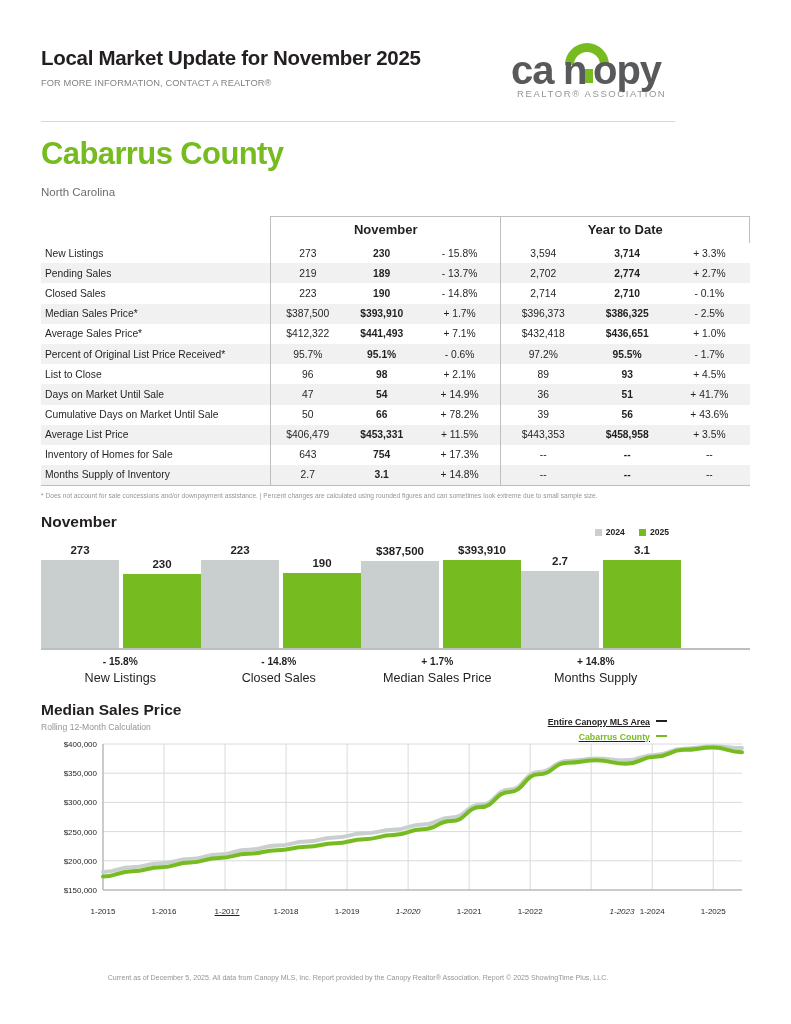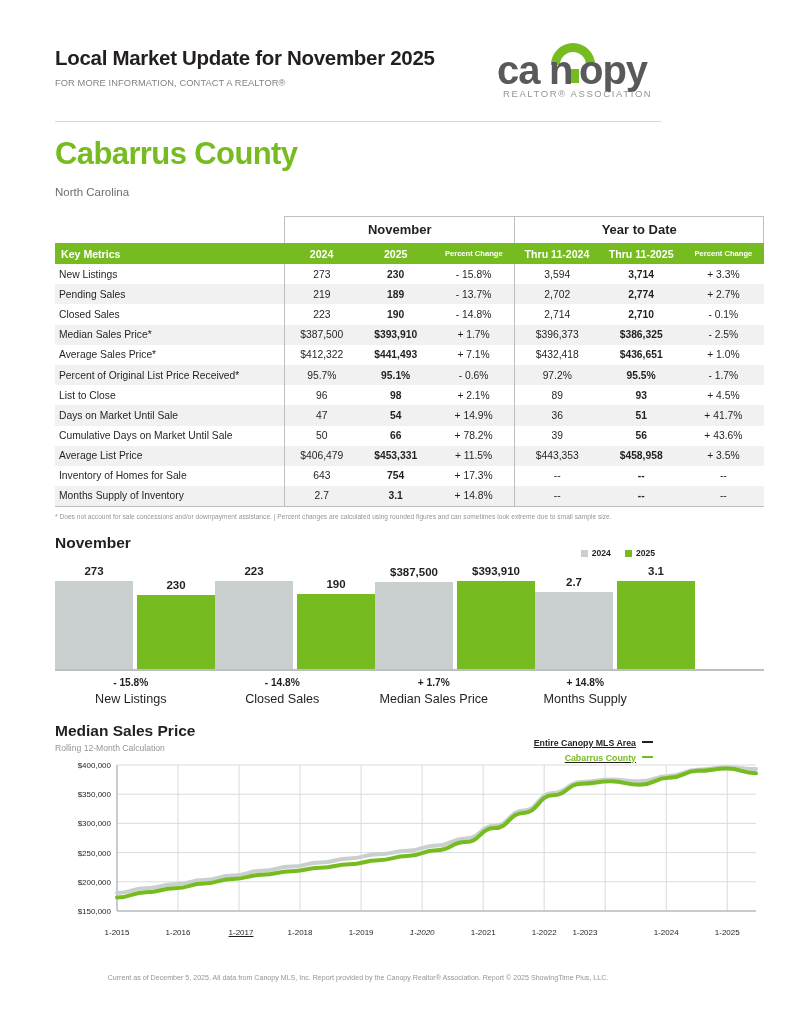--- a/index.html
+++ b/index.html
@@ -3,21 +3,21 @@
 <meta charset="utf-8">
 <style>
   * { box-sizing: border-box; margin: 0; padding: 0; }
   html, body {
     width: 791px; height: 1024px;
     background: #ffffff;
     font-family: "Liberation Sans", sans-serif;
     color: #231f20;
     overflow: hidden;
   }
-  .page { position: relative; width: 716px; height: 1024px; padding: 0 55px; border-radius: 27px; }
+  .page { position: relative; width: 716px; height: 1024px; padding: 0 41px; border-radius: 27px; }
 
   
   .header { display: flex; justify-content: space-between; align-items: flex-start; padding-top: 46px; }
   .hdr-title { font-size: 20.5px; font-weight: bold; letter-spacing: -0.3px; color: #231f20; }
   .hdr-sub { font-size: 9.3px; color: #808285; letter-spacing: 0.1px; line-height: 14px; margin-top: 6px; }
   .hdr-sub div:nth-child(2) { padding-left: 3px; }
 
   
   .logo { width: 170px; height: 62px; position: relative; margin-top: -4px; }
   .logo svg { display: block; }
@@ -132,29 +132,20 @@
           <col class="cp">
         <col class="cy">
           <col class="cy">
           <col class="cyp">
       </colgroup>
       <thead>
         <tr class="grp-head">
           <td class="blank"></td>
           <td class="grp" colspan="3">November</td>
           <td class="grp" colspan="3">Year to Date</td>
-        </tr>
-        <tr class="col-head">
-          <td class="k">Key Metrics</td>
-          <td class="y">2024</td>
-          <td class="y">2025</td>
-          <td class="pc">Percent Change</td>
-          <td class="y">Thru 11-2024</td>
-          <td class="y">Thru 11-2025</td>
-          <td class="pc">Percent Change</td>
         </tr>
       </thead>
       <tbody>
         <tr>
             <td class="metric">New Listings</td>
             <td class="num sep-l">273</td>
             <td class="cur">230</td>
             <td class="pct">- 15.8%</td>
             <td class="num sep-l">3,594</td>
             <td class="cur">3,714</td>
@@ -373,20 +364,20 @@
       </div>
     <div class="xaxis" id="xaxis">
         <div class="xtick" style="left: 62px;">1-2015</div>
         <div class="xtick" style="left: 123.025px;">1-2016</div>
         <div class="xtick" style="left: 186px; text-decoration: underline;">1-2017</div>
         <div class="xtick" style="left: 245.073px;">1-2018</div>
         <div class="xtick" style="left: 306.098px;">1-2019</div>
         <div class="xtick" style="left: 367.123px; font-style: italic;">1-2020</div>
         <div class="xtick" style="left: 428.147px;">1-2021</div>
         <div class="xtick" style="left: 489.171px;">1-2022</div>
-        <div class="xtick" style="left: 530px;">1-2023</div>
+        <div class="xtick" style="left: 581px; font-style: italic;">1-2023</div>
         <div class="xtick" style="left: 611.221px;">1-2024</div>
         <div class="xtick" style="left: 672.245px;">1-2025</div>
       </div>
   </div>
 
   <div class="footer">Current as of December 5, 2025. All data from Canopy MLS, Inc. Report provided by the Canopy Realtor® Association. Report © 2025 ShowingTime Plus, LLC.</div>
 </div>
 
 </body></html>

